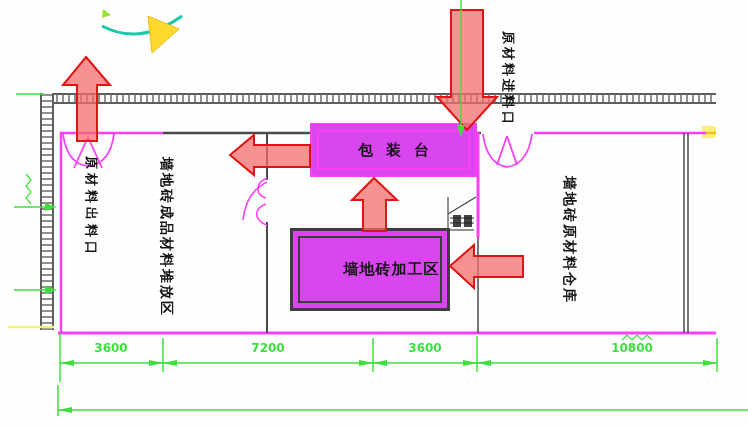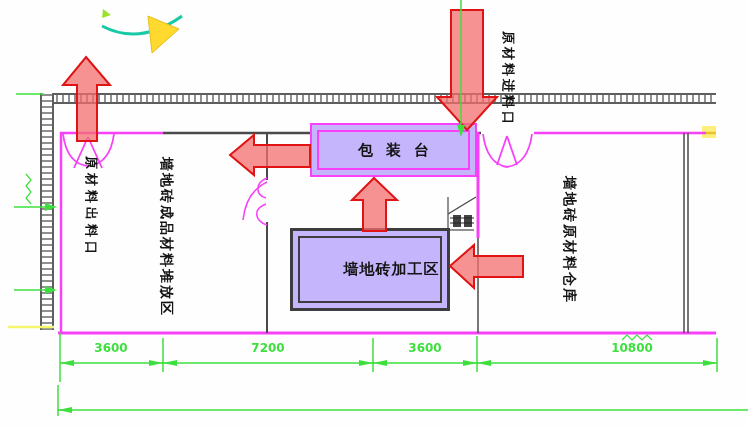--- a/index.html
+++ b/index.html
@@ -15,21 +15,21 @@
     border-top:2px solid #5e5e5e; border-bottom:2px solid #5e5e5e;
     box-sizing:border-box; z-index:2;
   }
   .hatch-left {
     position:absolute; left:40px; top:93px; width:14px; height:237px;
     background:repeating-linear-gradient(0deg,#8f8f8f 0 2px,#ffffff 2px 6px);
     border-left:2px solid #5e5e5e; border-right:2px solid #5e5e5e;
     box-sizing:border-box; z-index:2;
   }
   #layer-lines { z-index:3; }
-  .box { position:absolute; box-sizing:border-box; z-index:4; background:#c4b5fd;padding-left:47px; }
+  .box { position:absolute; box-sizing:border-box; z-index:4; background:#d946ef;padding-left:47px; }
   .box-inner { position:absolute; left:5px; right:5px; top:5px; bottom:5px;
     box-sizing:border-box; display:flex; align-items:center; justify-content:center; }
   #packing-box { left:310px; top:123px; width:167px; height:54px; border:2px solid #f840f8; }
   #packing-box .box-inner { border:2px solid #f840f8; }
   #processing-box { left:290px; top:228px; width:160px; height:83px; border:3px solid #3d3d3d; }
   #processing-box .box-inner { border:2px solid #3d3d3d; }
   .hlabel { color:#141414; font-weight:600; white-space:nowrap; }
   #packing-label { font-size:15px; letter-spacing:13px; padding-left:13px; }
   #processing-label { font-size:15px; letter-spacing:1px;margin-left:43px; }
   .vlabel {

